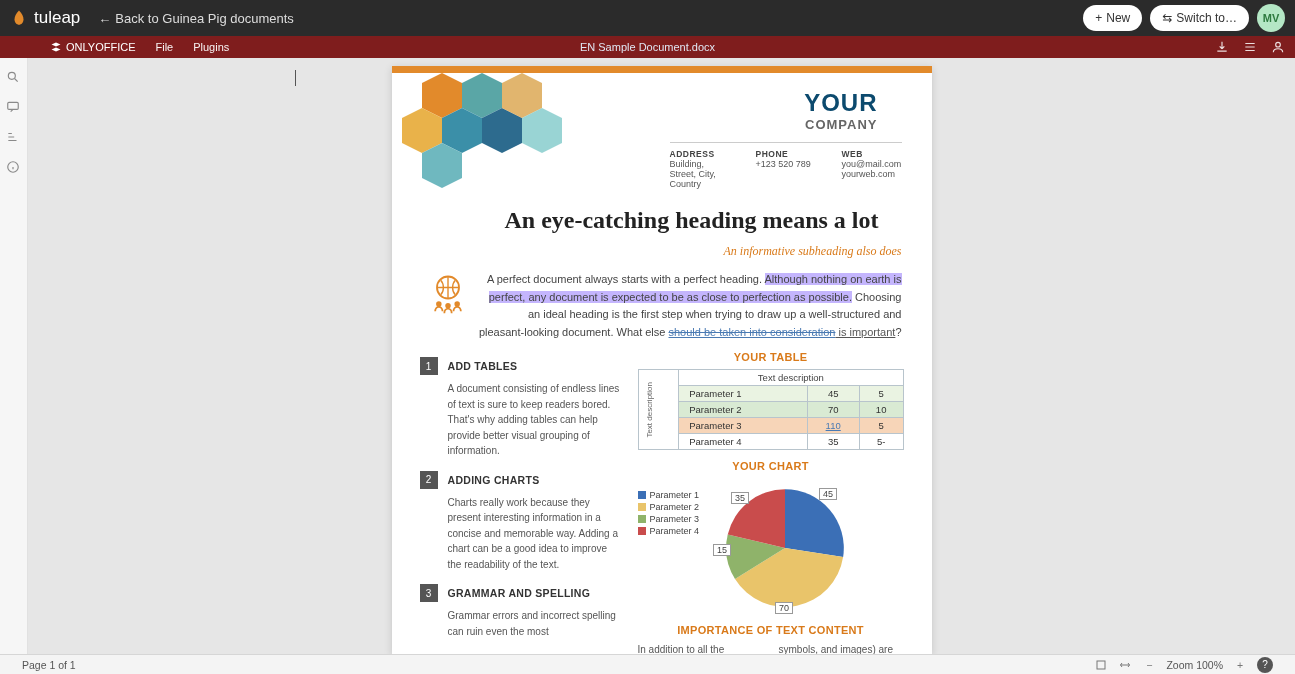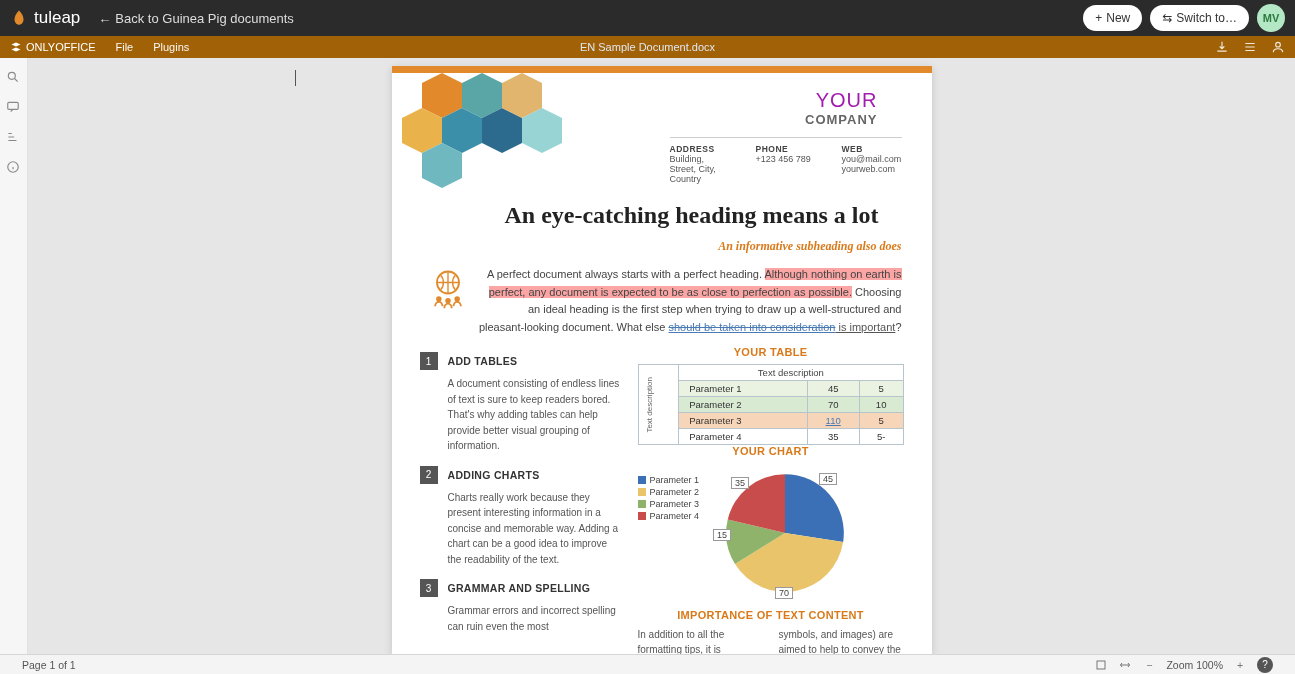--- a/index.html
+++ b/index.html
@@ -8,52 +8,52 @@
   
   .topbar { background:#2b2b2b; height:36px; display:flex; align-items:center; color:#fff; padding:16px 10px; }
   .logo { display:flex; align-items:center; gap:6px; font-size:17px; font-weight:400; margin-right:18px; }
   .logo svg { width:18px; height:18px; }
   .backlink { display:flex; align-items:center; gap:4px; font-size:13px; color:#ddd; cursor:pointer; }
   .topbar-right { margin-left:auto; display:flex; align-items:center; gap:8px; }
   .pill { background:#fff; color:#333; border-radius:14px; height:26px; display:flex; align-items:center; padding:0 12px; font-size:12px; gap:4px; cursor:pointer; }
   .avatar { width:28px; height:28px; border-radius:50%; background:#b4e7c5; color:#2d7a3f; display:flex; align-items:center; justify-content:center; font-size:11px; font-weight:600; }
   
   
-  .menubar { background:#a16207; height:22px; display:flex; align-items:center; color:#fff; font-size:11px; position:relative; }
+  .menubar { background:#7f1d1d; height:22px; display:flex; align-items:center; color:#fff; font-size:11px; position:relative;padding-left:40px; }
   .menubar .brand { display:flex; align-items:center; gap:4px; padding:0 10px; }
   .menubar .mitem { padding:0 10px; cursor:pointer; opacity:.95; }
   .menubar .filename { position:absolute; left:50%; transform:translateX(-50%); color:#e0e6f2; }
   .menubar-right { margin-left:auto; display:flex; gap:14px; padding-right:10px; align-items:center; }
   .micn { width:14px; height:14px; display:flex; align-items:center; justify-content:center; cursor:pointer; opacity:.85;}
   
   
   .workspace { display:flex; height:596px; }
   .leftnav { width:28px; background:#f6f6f6; border-right:1px solid #e1e1e1; display:flex; flex-direction:column; align-items:center; gap:14px; padding-top:12px; }
   .leftnav .nicn { width:16px; height:16px; color:#8a8a8a; cursor:pointer; }
   .canvas { flex:1; background:#e6e6e6; position:relative; overflow:hidden; display:flex; justify-content:center; }
   .cursor { position:absolute; left:267px; top:12px; width:1px; height:16px; background:#555; }
   
   
   .page { width:540px; background:#fff; margin-top:8px; box-shadow:0 2px 8px rgba(0,0,0,.15); position:relative; padding-bottom:20px; }
   .page-stripe { height:7px; background:#e28a2b; }
   .hex-art { position:absolute; left:0; top:7px; width:210px; height:120px; }
   .head-row { display:flex; padding:16px 30px 0 30px; }
   .company { margin-left:auto; text-align:right; margin-right:24px; }
-  .company .l1 { font-size:20px; font-weight:400; color:#a21caf; letter-spacing:1px; }
+  .company .l1 { font-size:24px; font-weight:700; color:#0c4a6e; letter-spacing:1px; }
   .company .l2 { font-size:13px; font-weight:700; color:#666; letter-spacing:1px; }
   .contacts { display:flex; gap:26px; border-top:1px solid #ccc; padding-top:6px; font-size:9px; color:#555; width:232px; margin-left:auto; margin-top:10px; margin-right:30px;}
   .contacts .col { flex:1; }
   .contacts .lbl { font-weight:700; color:#444; font-size:8.5px; letter-spacing:.5px; }
   
   .heading { font-family: Georgia, serif; font-size:24px; font-weight:700; color:#222; margin:18px 30px 10px 90px;text-align:center; }
   .heading .em { font-weight:900; }
-  .sub { font-family: Georgia, serif; font-style:italic; color:#d97a1a; font-size:12px; text-align:right; margin:6px 30px 0 0; font-weight:700;}
+  .sub { font-family: Georgia, serif; font-style:italic; color:#d97a1a; font-size:12px; text-align:right; margin:6px 30px 0 0; font-weight:400;}
   
   .intro { margin:12px 30px 0 30px; font-size:11px; line-height:1.6; text-align:right; color:#444; }
-  .intro .hl { background:#fca5a5; }
+  .intro .hl { background:#c4b5fd; }
   .intro .strike { color:#4a7ab3; text-decoration:line-through underline; }
   .intro .ch { text-decoration:underline; color:#555;}
   .globe { float:left; margin-right:14px; margin-left:4px; }
   
   .body2col { display:flex; margin:10px 28px 0 28px; gap:18px; }
   .leftcol { width:200px; }
   .rightcol { flex:1; }
   
   .num-title { display:flex; align-items:center; gap:10px; margin-top:6px; }
   .num-title .n { width:18px; height:18px; background:#555; color:#fff; font-size:10px; display:flex; align-items:center; justify-content:center; }
@@ -186,21 +186,21 @@
           <div class="l2">COMPANY</div>
         </div>
       </div>
       <div class="contacts">
         <div class="col">
           <div class="lbl">ADDRESS</div>
           <div>Building, Street, City, Country</div>
         </div>
         <div class="col">
           <div class="lbl">PHONE</div>
-          <div>+123 456 789</div>
+          <div>+123 520 789</div>
         </div>
         <div class="col">
           <div class="lbl">WEB</div>
           <div>you@mail.com</div>
           <div>yourweb.com</div>
         </div>
       </div>
 
       <div class="heading">
         <span>An eye-</span><span class="em">catching</span><span> heading means a lot</span>
@@ -266,21 +266,21 @@
                   <td>5</td>
                 </tr>
             <tr class="row4">
                   <td class="pcell">Parameter 4</td>
                   <td>35</td>
                   <td>5-</td>
                 </tr>
           </tbody>
             </table>
 
-          <div class="sec-title" style="">YOUR CHART</div>
+          <div class="sec-title" style="margin-top:10px;">YOUR CHART</div>
           <div class="chartwrap">
             <div class="legend">
               <div class="row">
                   <div class="sw" style="background:#3b6fb6"></div>
                   <span>Parameter 1</span>
                 </div>
               <div class="row">
                   <div class="sw" style="background:#e9c46a"></div>
                   <span>Parameter 2</span>
                 </div>

